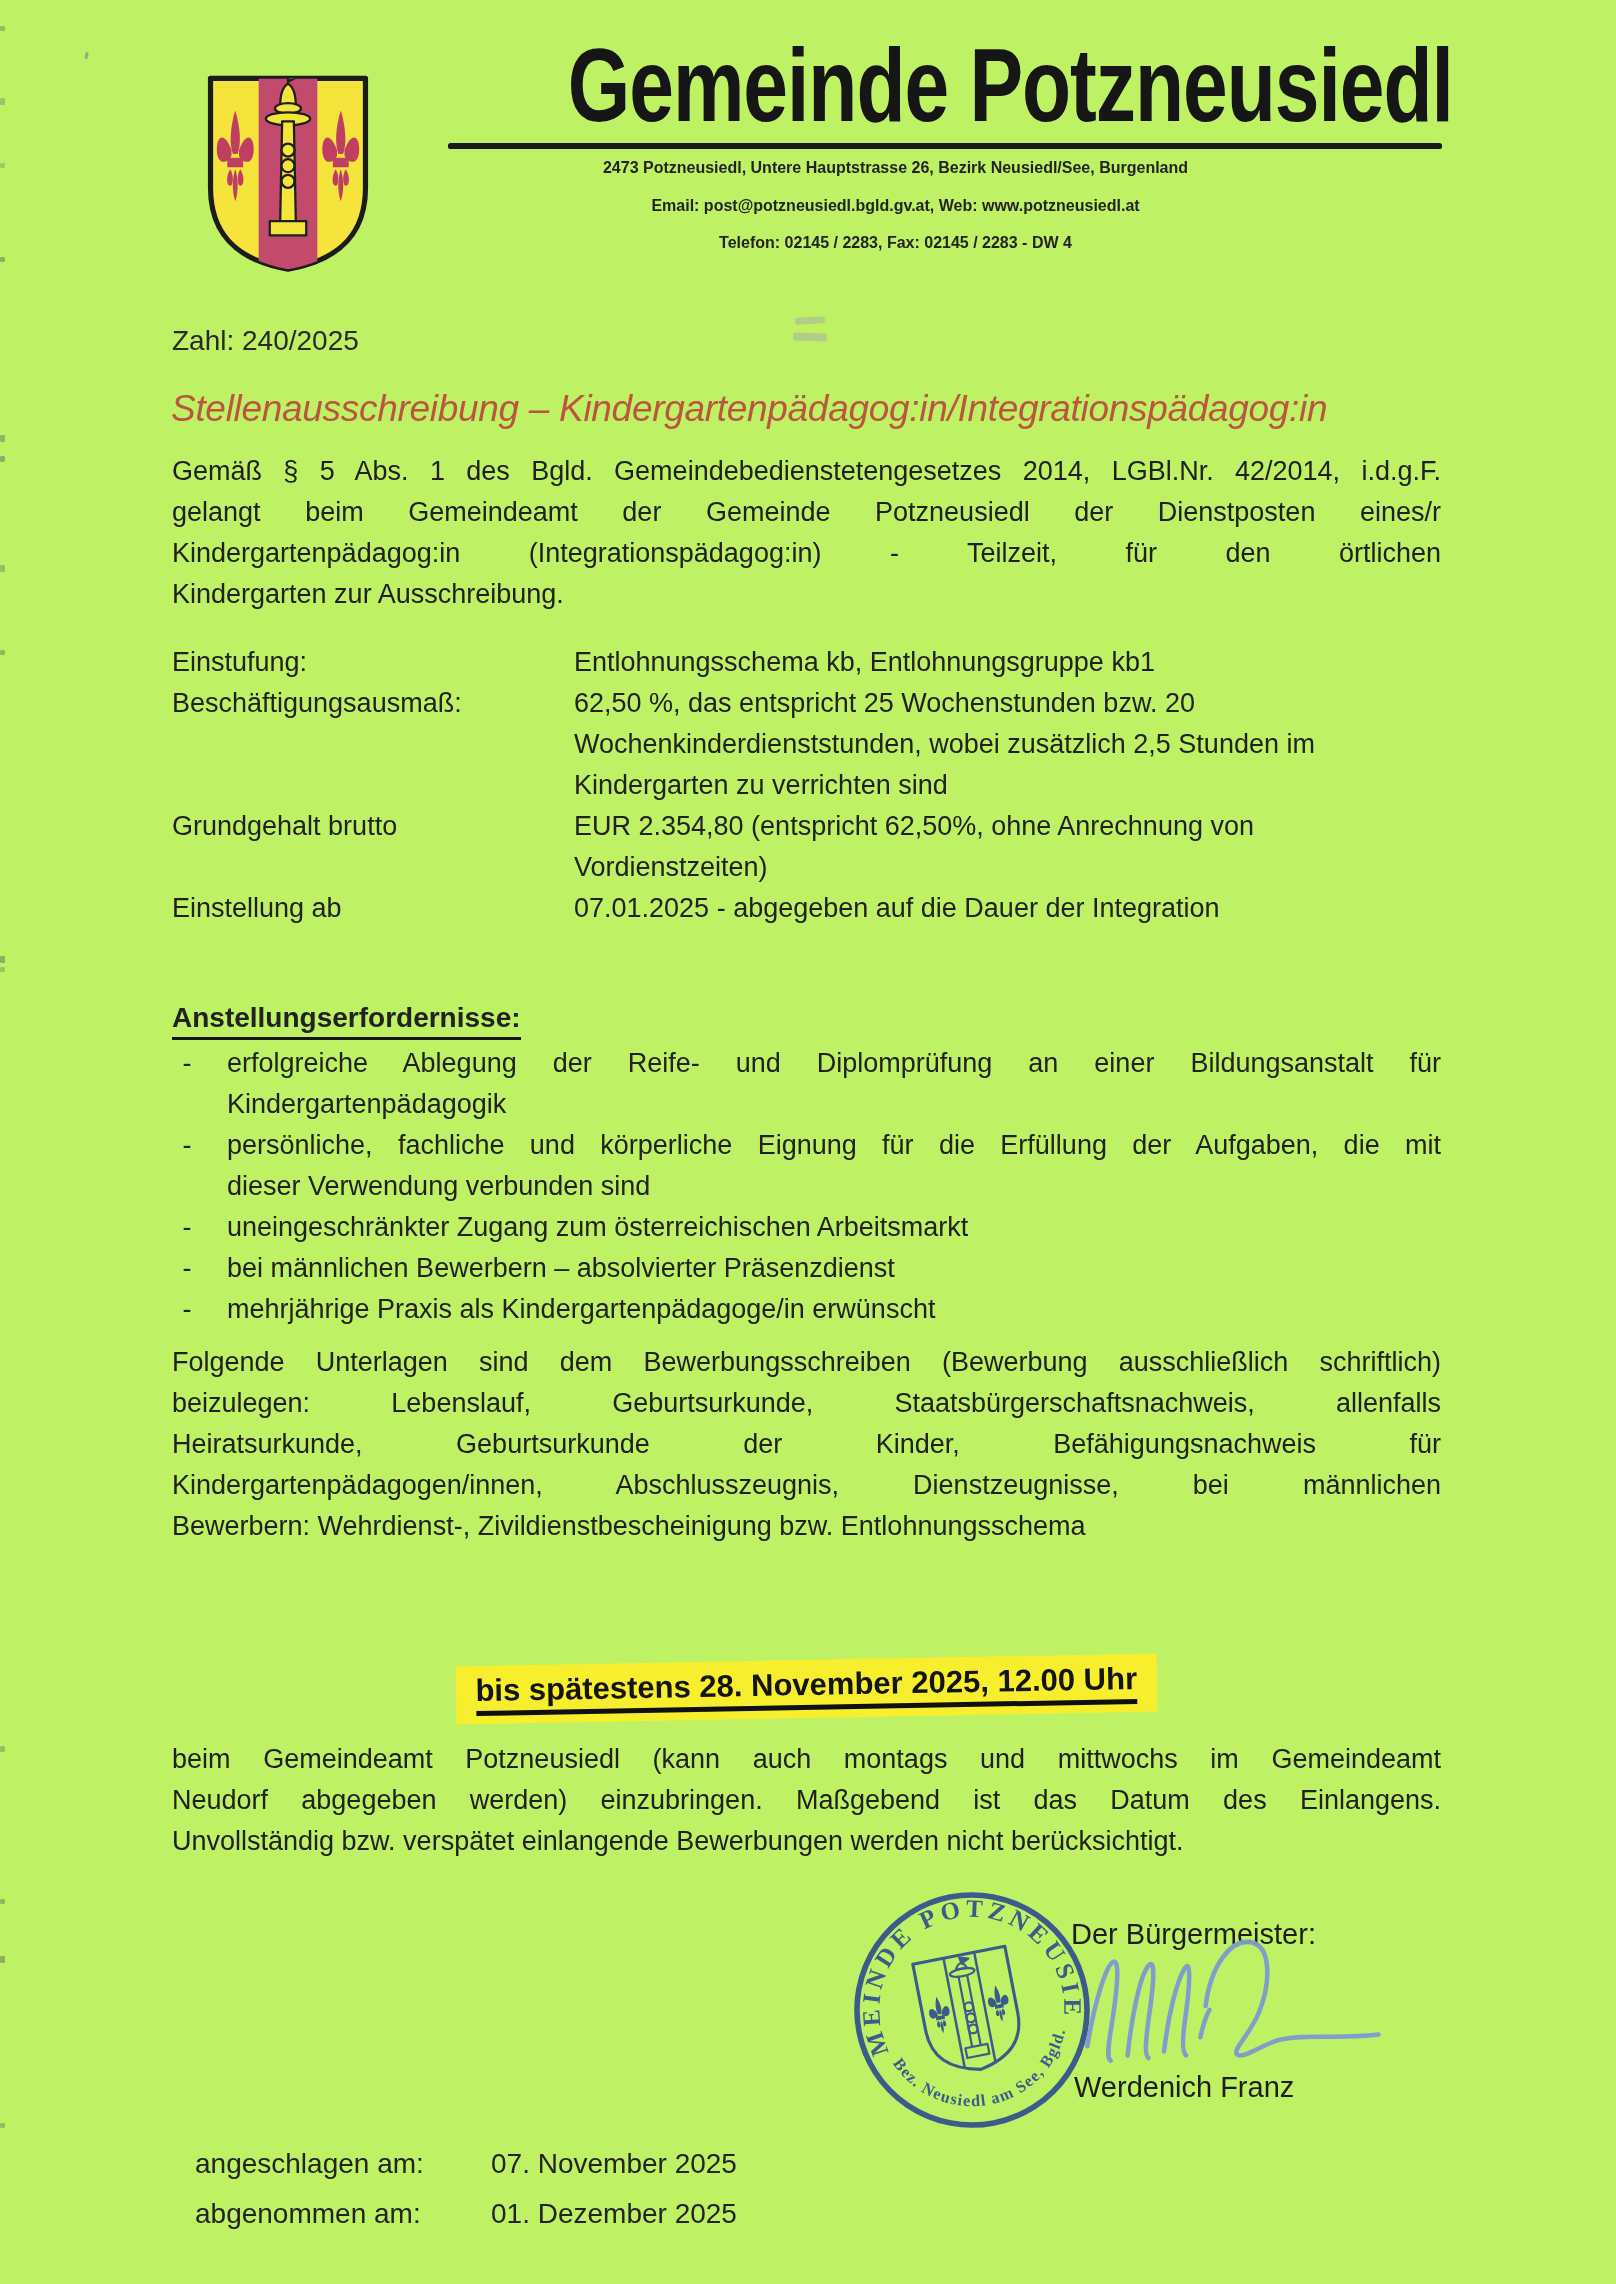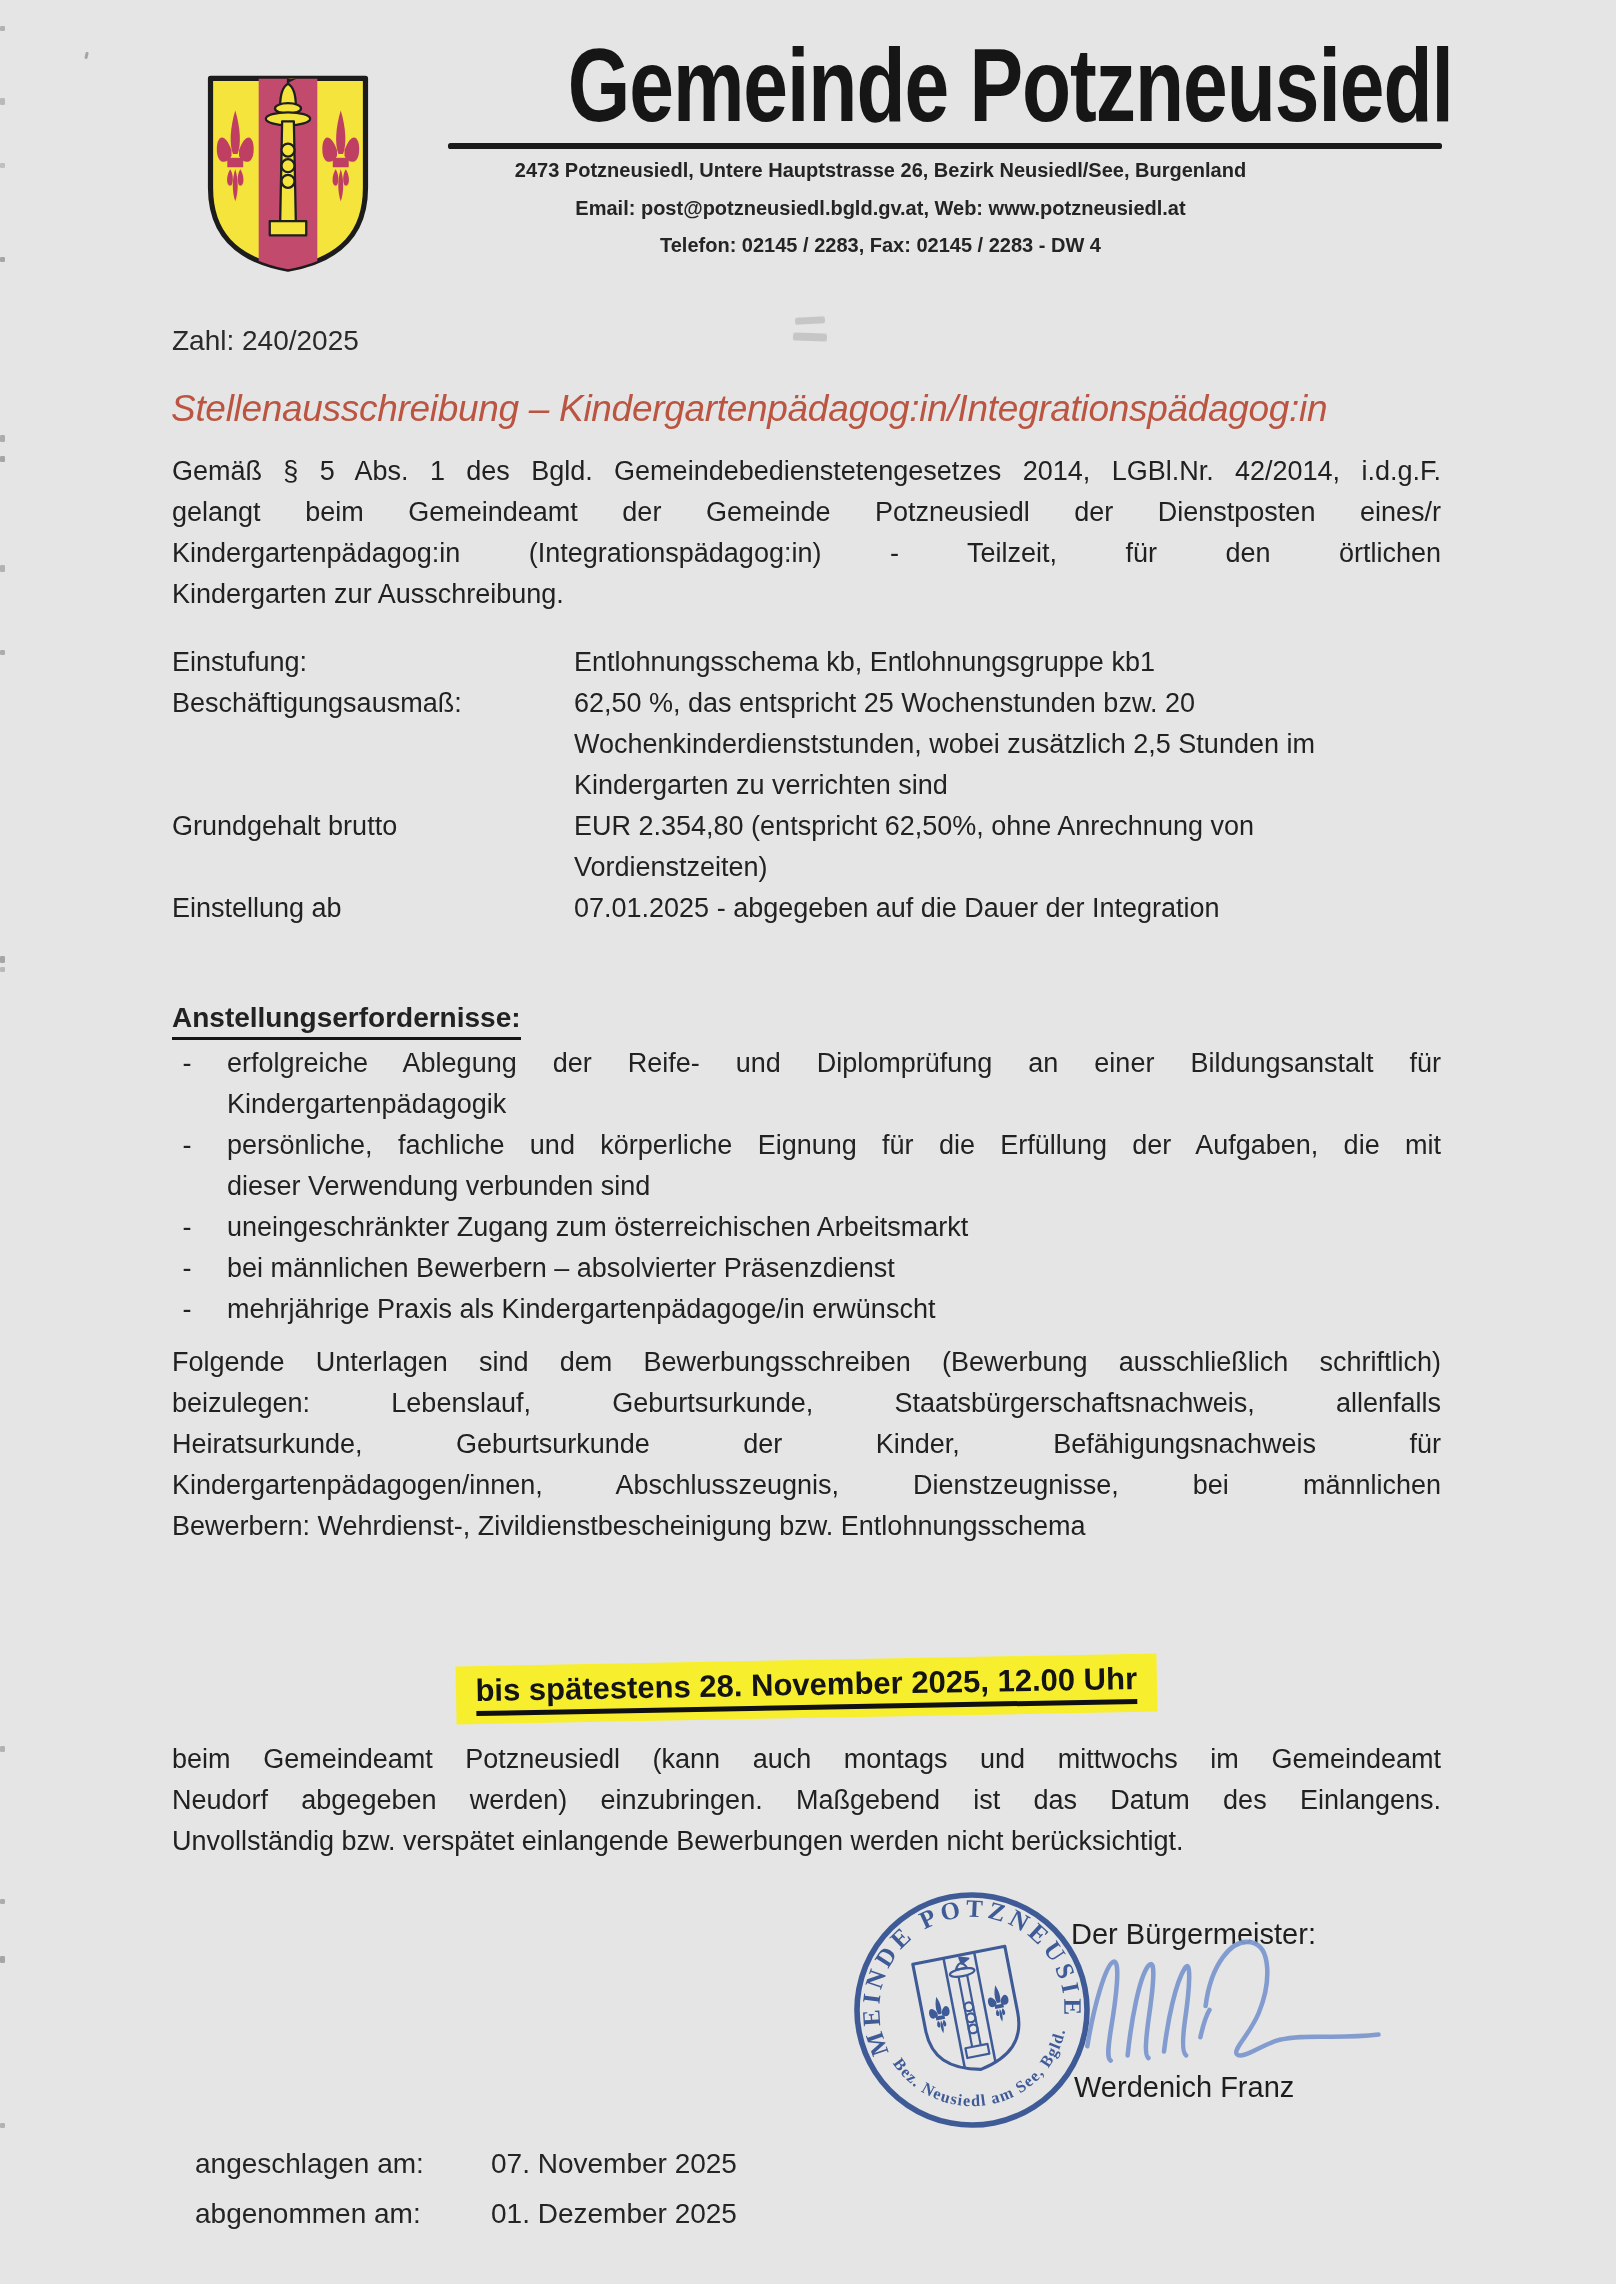--- a/index.html
+++ b/index.html
@@ -1,28 +1,28 @@
 <!DOCTYPE html>
 <html style="font-size:10.4px"><head>
 <meta charset="utf-8">
 <style>
   html,body { margin:0; padding:0; background:#ffffff; }
   .page {
-    position:relative; width:1617px; height:2284px; background:#e5e5e5;
+    position:relative; width:1617px; height:2284px; background:#bef264;
     font-family:"Liberation Sans","DejaVu Sans",sans-serif; color:#222;
     overflow:hidden;
   }
   
   .crest { position:absolute; left:204px; top:70px; width:168px; height:207px; }
   .h-title { position:absolute; left:443px; top:34px; width:999px; text-align:center; white-space:nowrap; }
   .h-title-inner { display:inline-block; transform:scaleX(.78); transform-origin:50% 50%;
     font-size:103px; font-weight:700; letter-spacing:-1.3px; color:#161616; line-height:104px; }
   .h-rule { position:absolute; left:448px; top:143px; width:994px; height:5.9px; background:#1a1a1a; border-radius:2.6px; }
-  .h-info { position:absolute; left:443px; width:875px; text-align:center;
-    font-size:20px; font-weight:700; color:#242424; white-space:nowrap; }
+  .h-info { position:absolute; left:458px; width:875px; text-align:center;
+    font-size:16px; font-weight:700; color:#242424; white-space:nowrap; }
   .addr    { top:159px; }
   .contact { top:197px; }
   .phone   { top:234px; }
   
   .zahl { position:absolute; left:172px; top:325px; font-size:28px; color:#2a2a2a; }
   .jobtitle { position:absolute; left:171px; top:388px; width:1276px; font-size:37px; font-style:italic;
     color:#bb5440; white-space:nowrap; letter-spacing:-0.3px; }
   .para { position:absolute; left:172px; width:1269px; font-size:27px; line-height:41px; color:#212121; }
   .intro { top:451px; }
   .tline { text-align:justify; text-align-last:justify; }

